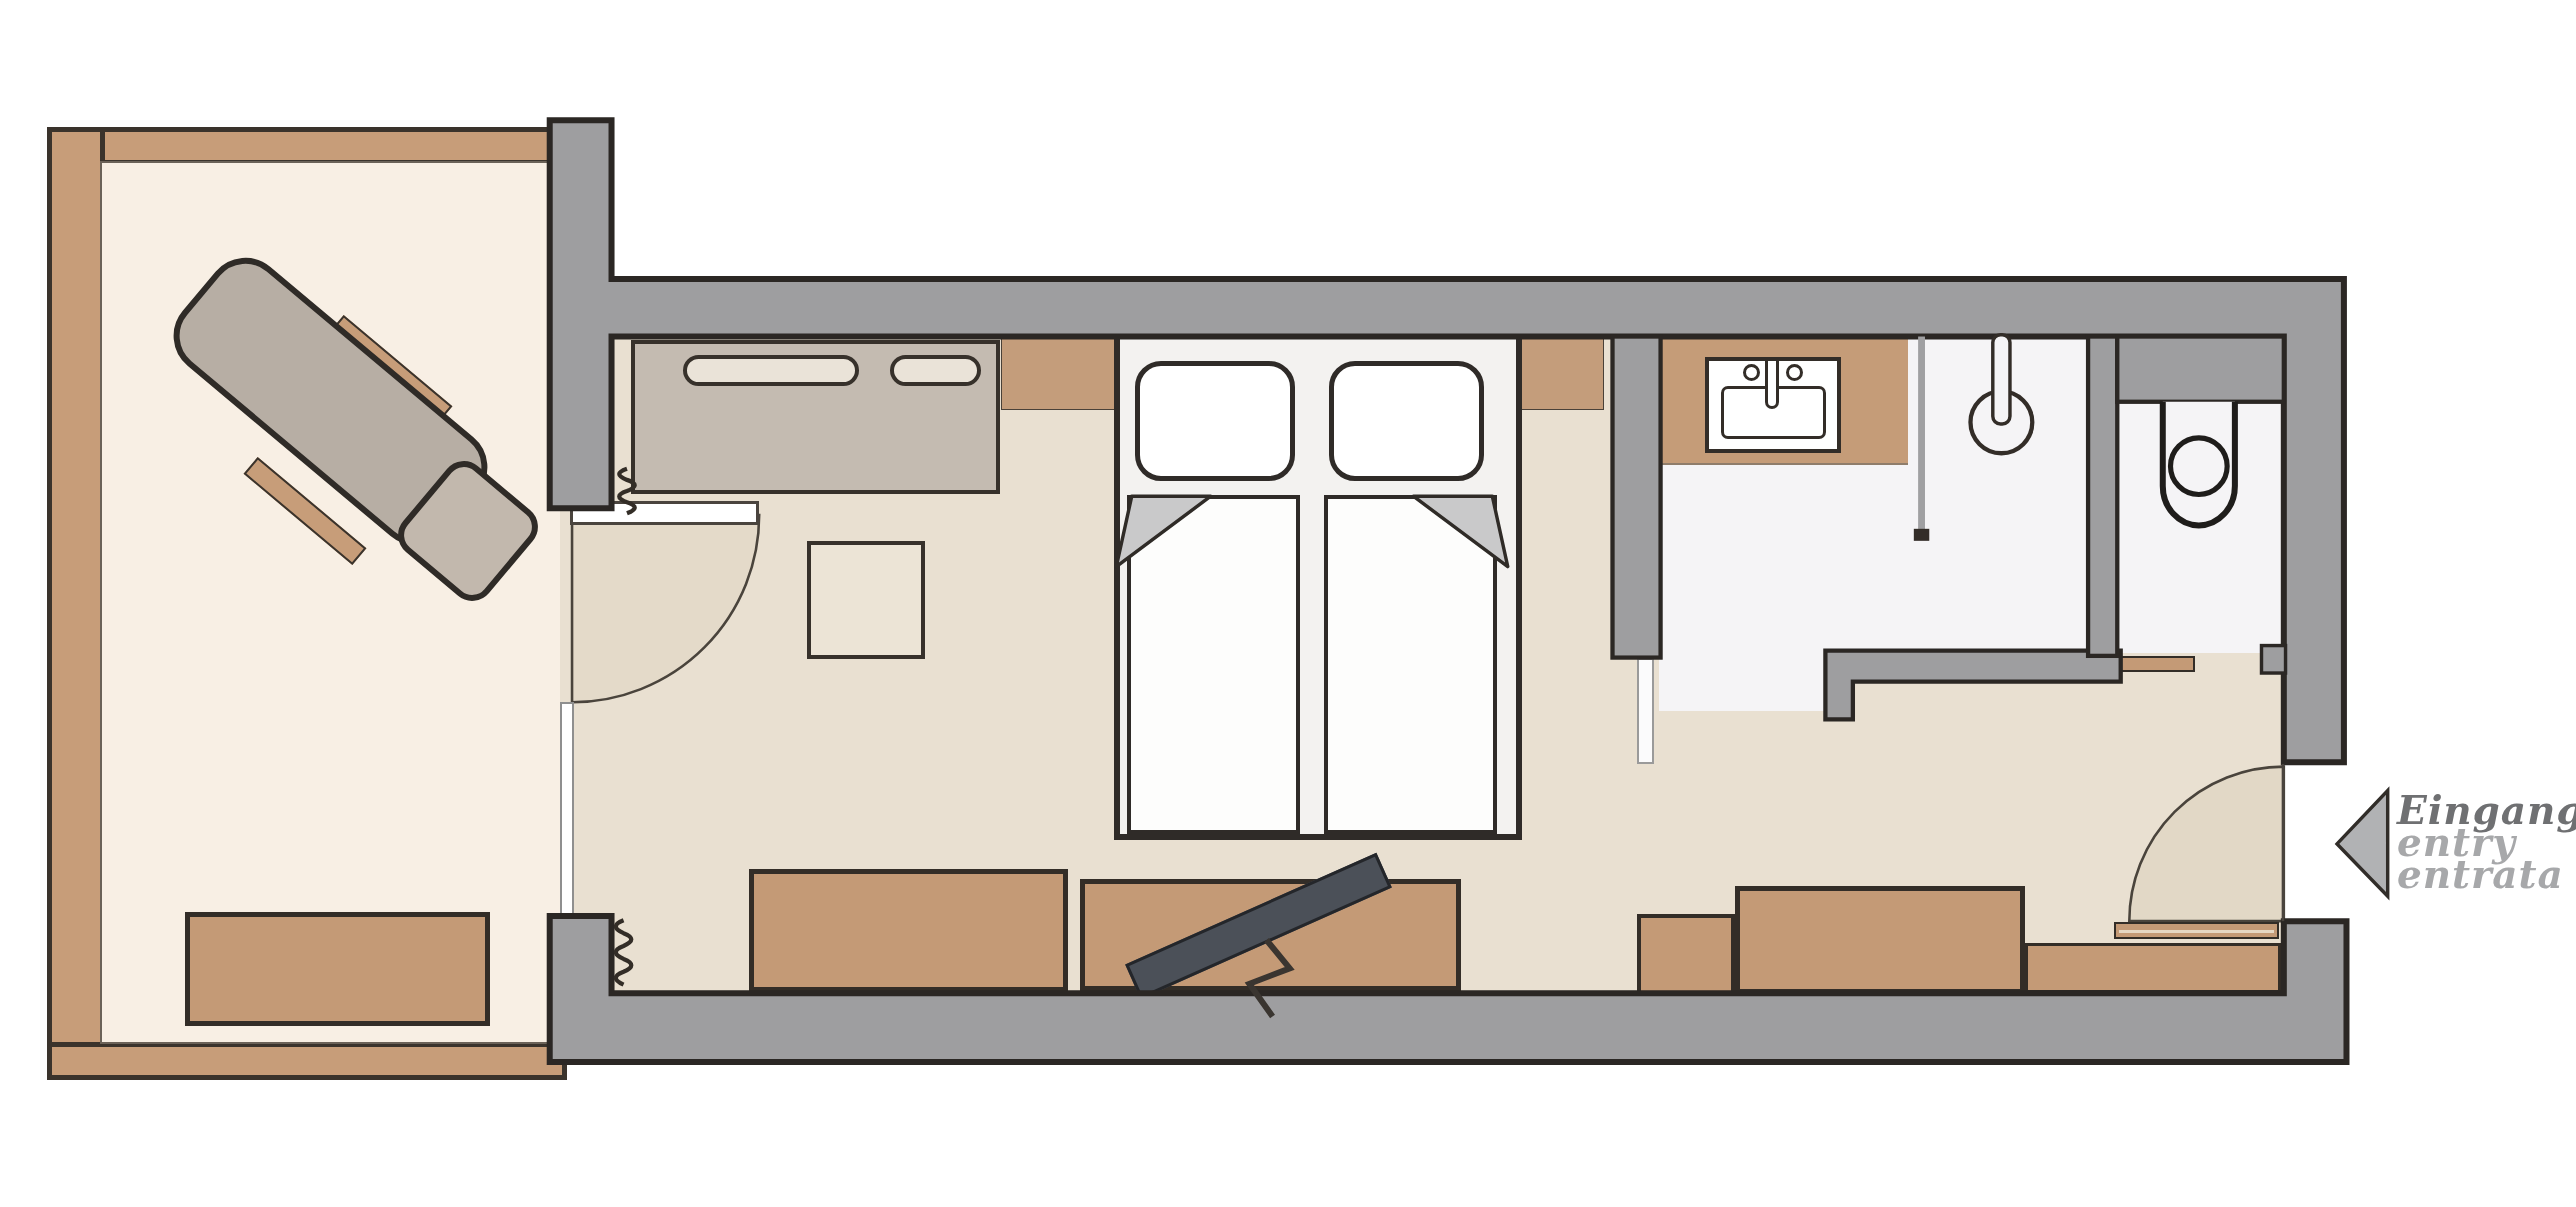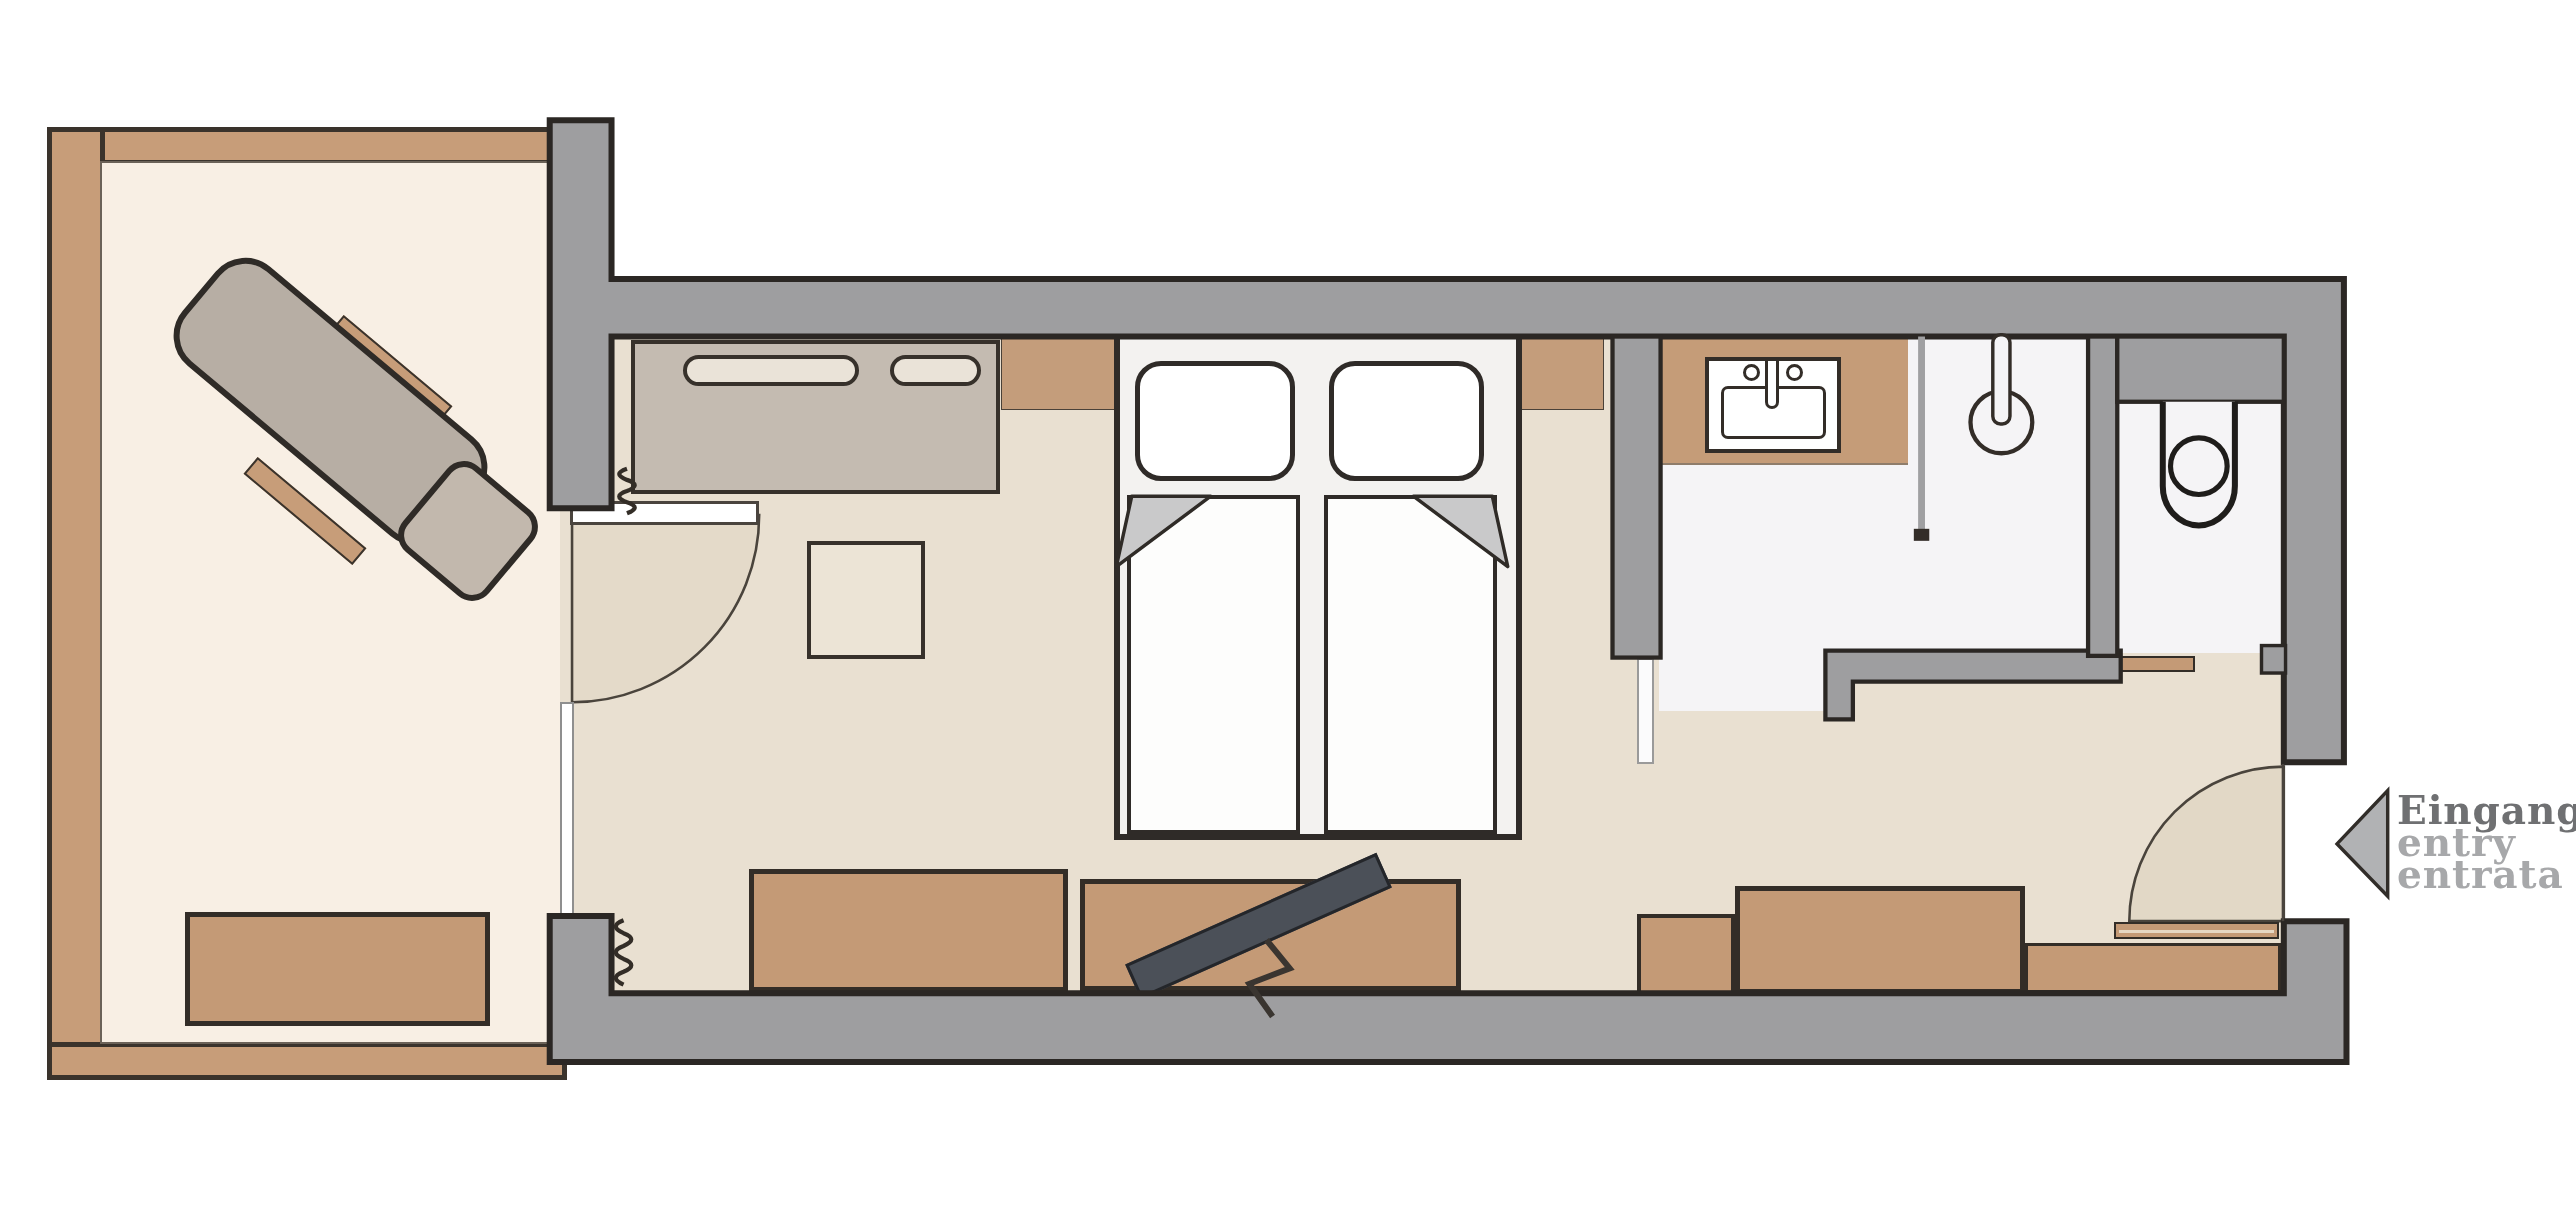--- a/index.html
+++ b/index.html
@@ -1,17 +1,17 @@
 <!DOCTYPE html>
 <html style="font-size:13.7px"><head>
 <meta charset="utf-8">
 <style>
   html,body{margin:0;padding:0;background:#ffffff;}
   #plan{position:relative;width:2576px;height:1207px;background:#ffffff;overflow:hidden;
-        font-family:"DejaVu Sans",sans-serif;}
+        font-family:"DejaVu Sans",sans-serif;font-style:italic;}
   .abs{position:absolute;box-sizing:border-box;}
   
   .bal-band{background:#c79d79;border:5.2px solid #3a332c;}
   .bal-floor{background:#f8efe4;border:2.6px solid #6b6258;border-right:none;}
   .lounger{background:#b7aea4;border:6px solid #2f2b27;border-radius:39px;transform:rotate(40deg);}
   .armrest{background:#c79d79;border:2.6px solid #3a332c;transform:rotate(40deg);}
   .sidetable{background:#c2b8ad;border:6px solid #2f2b27;border-radius:22px;transform:rotate(40deg);}
   .tanbox{background:#c49a76;border:5.2px solid #332d27;}
   
   .room-floor{background:#e9e0d1;}

